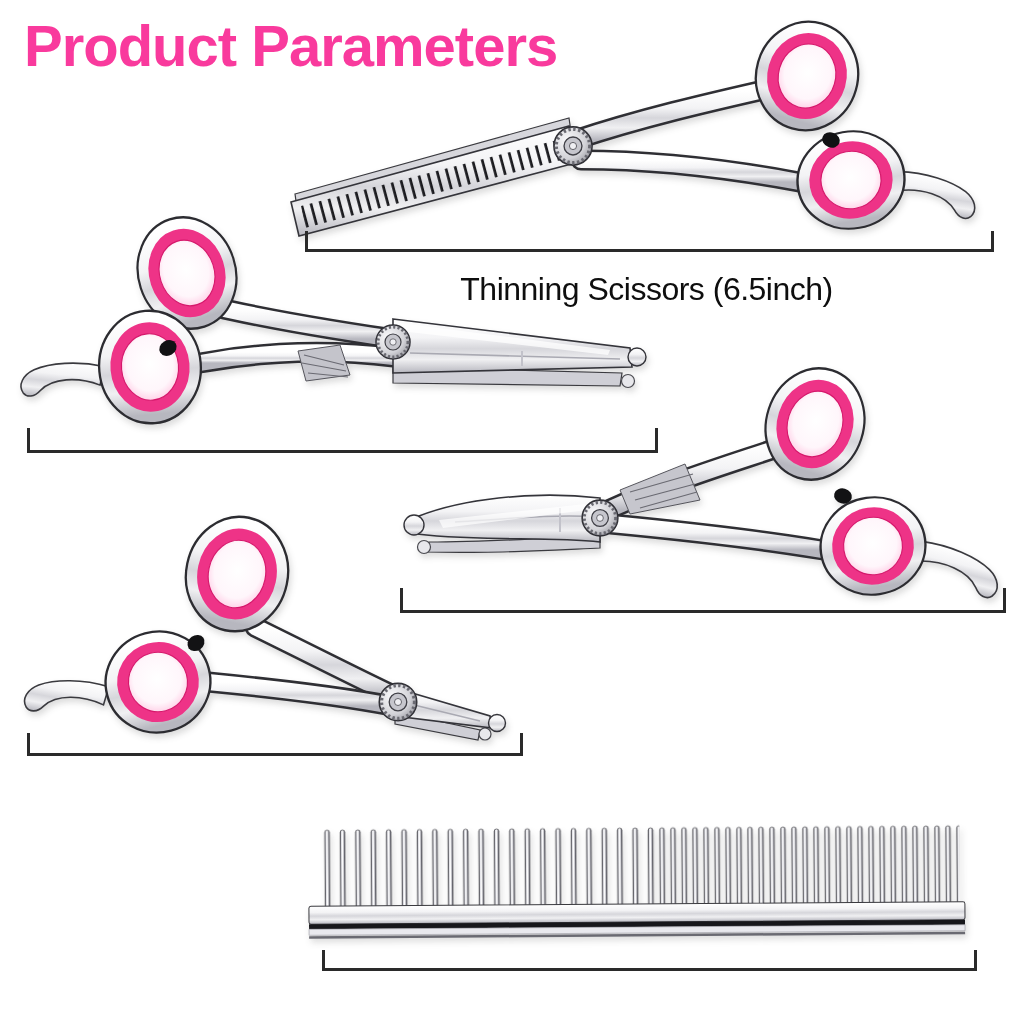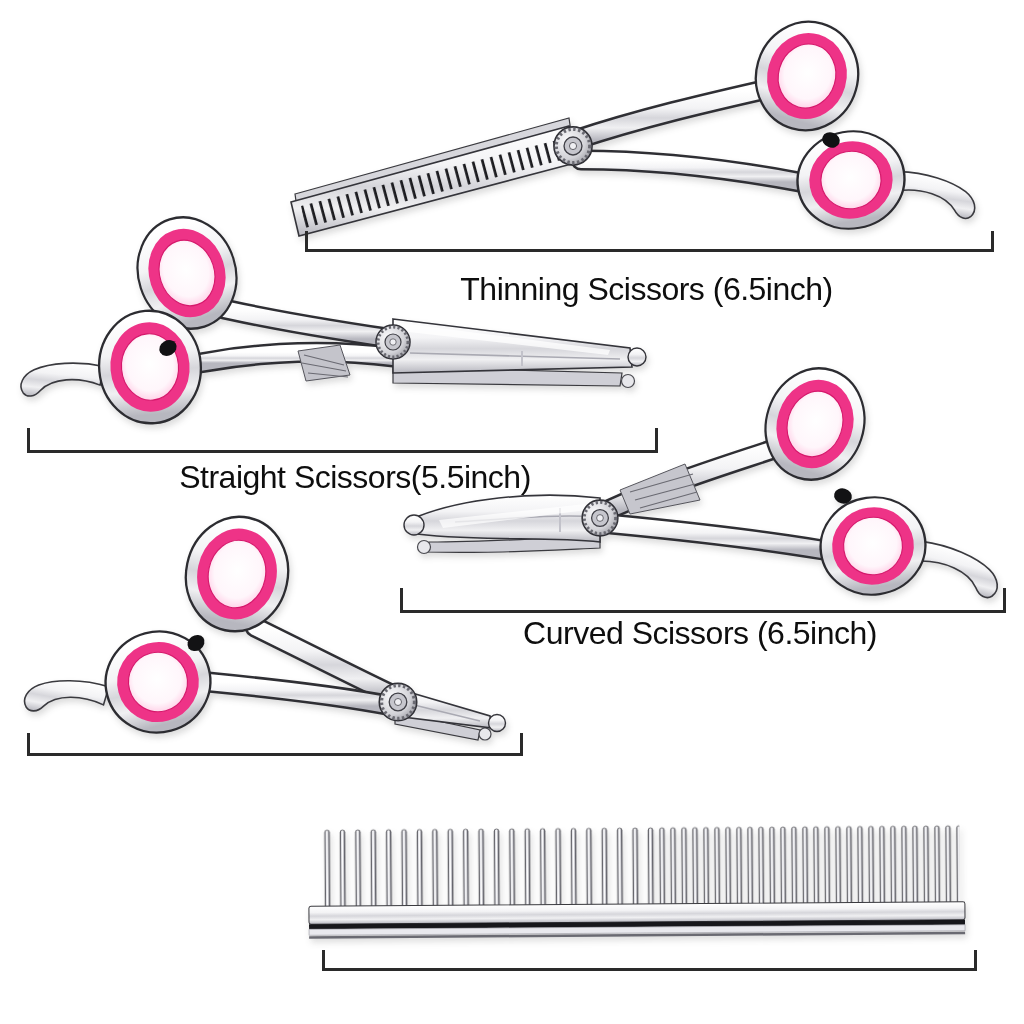--- a/index.html
+++ b/index.html
@@ -69,20 +69,21 @@
       </g>
       <g id="hookR">
         <path d="M0,-10 C26,-13 52,-8 66,0 C76,6 80,16 74,23 C70,27 63,26 58,19 C48,6 24,2 2,8 Z" fill="url(#gMetal)" stroke="#3a3a3f" stroke-width="1.5"></path>
       </g>
       <g id="bumper">
           <ellipse rx="9" ry="7.5" fill="#121214"></ellipse>
         </g>
     </defs>
   </svg>
 
+  <div class="title">Product Parameters</div>
 
   <svg class="prod-svg" style="left:285px;top:12px" width="730" height="228" viewBox="0 0 730 228">
 
     <path d="M10,182 L284,106 L286,120 L12,196 Z" fill="#d7d7dc" stroke="#3a3a3f" stroke-width="1.2"></path>
 
     <path d="M6,190 L284,114 L294,150 L14,224 Z" fill="url(#gMetal)" stroke="#34343a" stroke-width="1.6"></path>
 
     <path d="M16,194 L280,126 L284,146 L20,216 Z" fill="url(#pThin)"></path>
 
     <g>
@@ -120,21 +121,20 @@
     <circle cx="627" cy="152" r="9" fill="url(#gMetal)" stroke="#34343a" stroke-width="1.4"></circle>
     <path d="M400,148 L610,154" stroke="#a9a9b2" stroke-width="1.6"></path>
     <path d="M512,146 L512,161" stroke="#c2c2ca" stroke-width="2"></path>
     <path d="M390,118 L600,145 L598,150 L390,126 Z" fill="rgba(255,255,255,0.75)"></path>
     <use href="#ring" transform="translate(177,68) rotate(-18) scale(0.88,0.95)"></use>
     <use href="#ring" transform="translate(140,162) rotate(-5) scale(0.92,0.95)"></use>
     <use href="#bumper" transform="translate(158,143) rotate(-30)"></use>
     <use href="#screw" transform="translate(383,137)"></use>
   </svg>
   <div class="bracket" style="left:27px;top:428px;width:625px;height:22px"></div>
-  <div class="plabel" style="left:27px;top:460px;width:656px">Straight Scissors(5.5inch)</div>
 
   <svg class="prod-svg" style="left:395px;top:362px" width="620" height="240" viewBox="0 0 620 240">
     <g>
       <path d="M213,148 C280,118 335,102 388,84" fill="none" stroke="#2f2f34" stroke-width="21" stroke-linecap="round"></path>
       <path d="M213,148 C280,118 335,102 388,84" fill="none" stroke="url(#gMetal)" stroke-width="16" stroke-linecap="round"></path>
       <path d="M216,162 C300,170 380,180 428,188" fill="none" stroke="#2f2f34" stroke-width="21" stroke-linecap="round"></path>
       <path d="M216,162 C300,170 380,180 428,188" fill="none" stroke="url(#gMetal)" stroke-width="16" stroke-linecap="round"></path>
     </g>
     <use href="#hookR" transform="translate(524,190) rotate(14) scale(1.1)"></use>
     <g>
@@ -148,21 +148,20 @@
     <circle cx="19" cy="163" r="10" fill="url(#gMetal)" stroke="#34343a" stroke-width="1.4"></circle>
     <path d="M60,160 C120,156 170,152 200,155" stroke="#a9a9b2" stroke-width="1.5" fill="none"></path>
     <path d="M165,146 L165,170" stroke="#c2c2ca" stroke-width="2"></path>
     <path d="M44,158 L190,142 L192,148 L48,166 Z" fill="rgba(255,255,255,0.7)"></path>
     <use href="#ring" transform="translate(420,62) rotate(18) scale(0.88,0.95)"></use>
     <use href="#ring" transform="translate(478,184) rotate(-8) scale(0.95,0.82)"></use>
     <use href="#bumper" transform="translate(448,134) rotate(15)"></use>
     <use href="#screw" transform="translate(205,156) scale(1.05)"></use>
   </svg>
   <div class="bracket" style="left:400px;top:588px;width:600px;height:22px"></div>
-  <div class="plabel" style="left:400px;top:616px;width:600px">Curved Scissors (6.5inch)</div>
 
   <svg class="prod-svg" style="left:10px;top:512px" width="515" height="232" viewBox="0 0 515 232">
     <g>
       <path d="M245,115 C300,142 345,165 385,184" fill="none" stroke="#2f2f34" stroke-width="21" stroke-linecap="round"></path>
       <path d="M245,115 C300,142 345,165 385,184" fill="none" stroke="url(#gMetal)" stroke-width="16" stroke-linecap="round"></path>
       <path d="M198,170 C260,176 330,184 382,194" fill="none" stroke="#2f2f34" stroke-width="21" stroke-linecap="round"></path>
       <path d="M198,170 C260,176 330,184 382,194" fill="none" stroke="url(#gMetal)" stroke-width="16" stroke-linecap="round"></path>
     </g>
     <use href="#hookR" transform="translate(97,185) scale(-1.05,1.05) rotate(-10)"></use>
 

